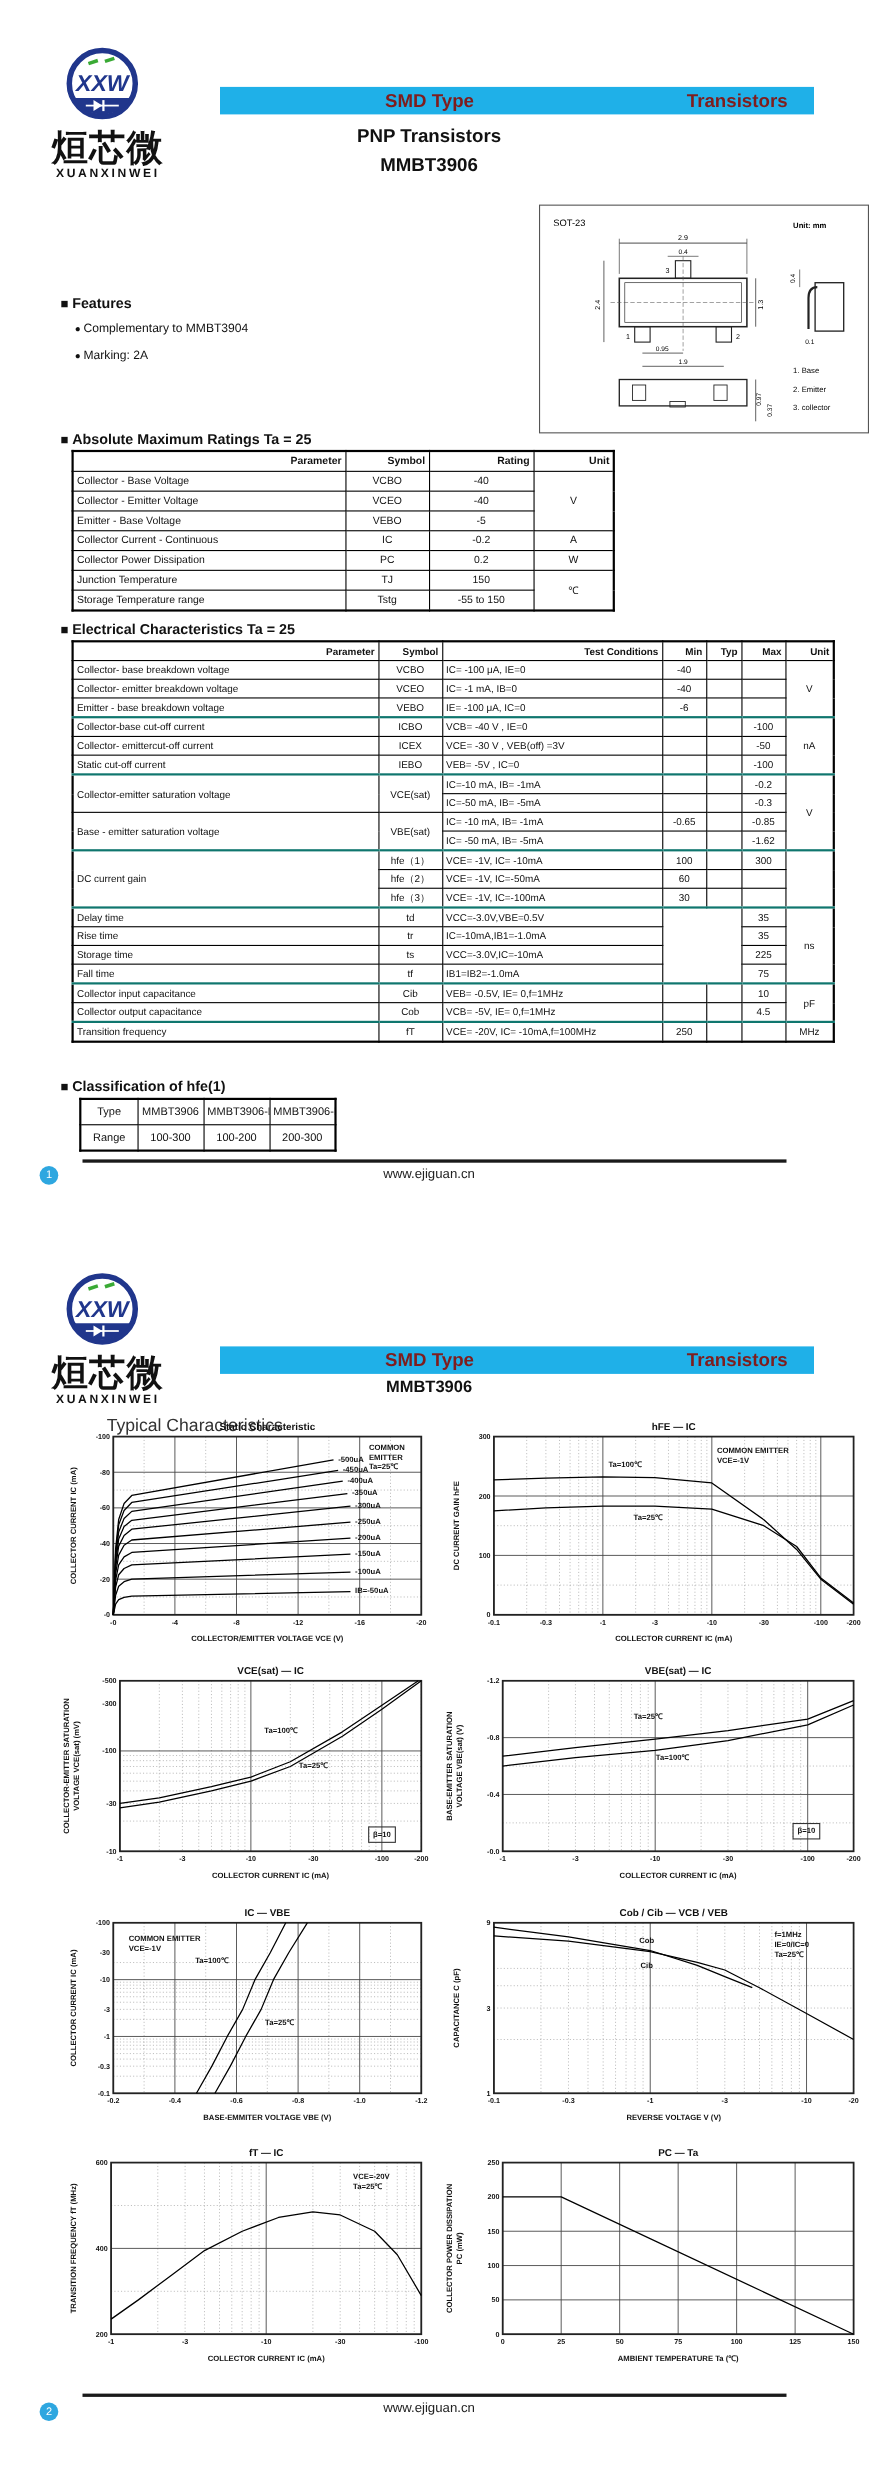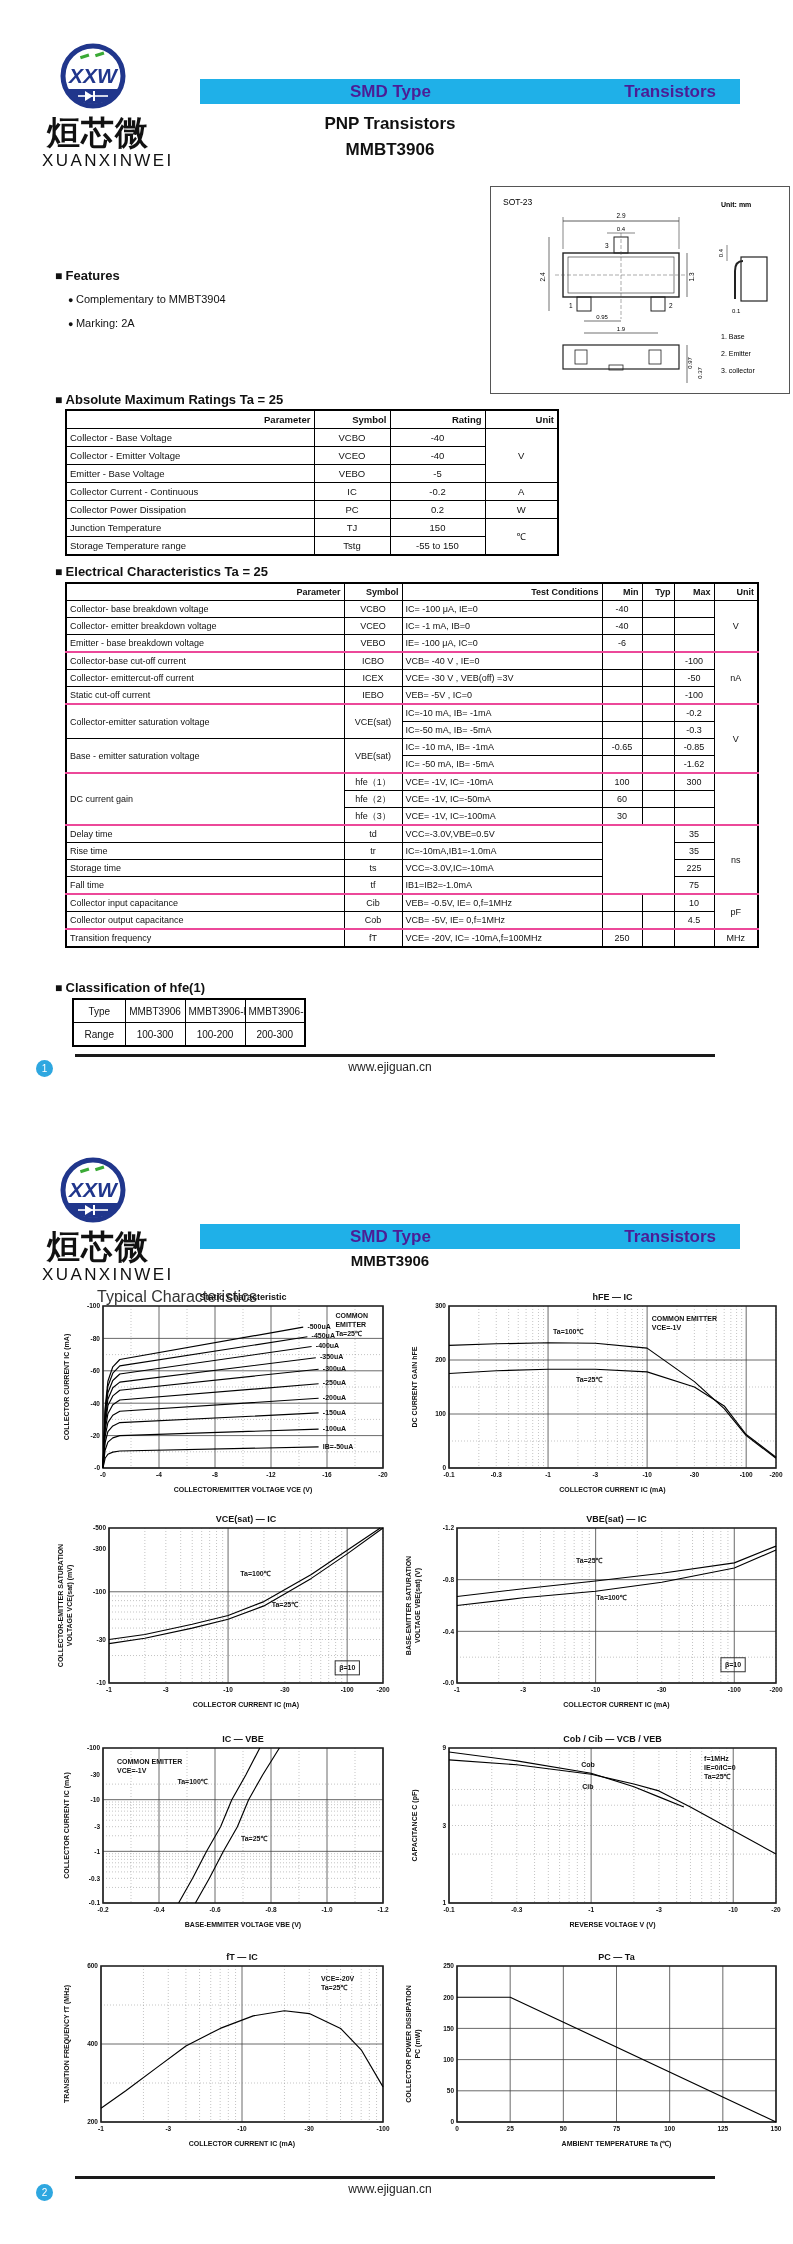--- a/index.html
+++ b/index.html
@@ -1,45 +1,45 @@
 <!DOCTYPE html>
 <html><head>
 <meta charset="utf-8">
 <style>
   html,body{margin:0;padding:0}
   body{width:793px;height:2244px;position:relative;background:#fff;color:#111;
        font-family:"Liberation Sans",sans-serif;overflow:hidden}
   .abs{position:absolute}
   
-  .banner{background:#1FB0E8;color:#4c1d95;font-weight:bold;font-size:17px;height:25px;
+  .banner{background:#1FB0E8;color:#7f1d1d;font-weight:bold;font-size:17px;height:25px;
           display:flex;align-items:center}
   .banner .bl{margin-left:150px}
   .banner .br{margin-left:auto;margin-right:24px}
   .doc-title{font-weight:bold;font-size:17px;text-align:center;width:380px}
   .logo{width:112px;text-align:center}
   .logo .cn{font-size:33px;font-weight:bold;letter-spacing:1px;line-height:1.05;white-space:nowrap}
-  .logo .en{font-size:17px;font-weight:normal;letter-spacing:2.4px;white-space:nowrap}
+  .logo .en{font-size:11px;font-weight:bold;letter-spacing:2.4px;white-space:nowrap}
   
   .sec-head{font-weight:bold;font-size:13px}
   .sec-head::before{content:"■ ";font-size:12px}
   .bullet{font-size:11px}
   .bullet::before{content:"● ";font-size:9px}
   
   table{border-collapse:collapse;table-layout:fixed;background:#fff}
   .dtable{border:2px solid #000}
   .dtable td{border:1px solid #000;padding:0 3px;overflow:hidden;white-space:nowrap}
   .abs-table{font-size:9.5px}
   .abs-table td{height:17px}
   .elec-table{font-size:9px}
   .elec-table td{height:16px}
   .class-table{font-size:10px}
   .class-table td{height:22px;text-align:center}
   .c{text-align:center}
   .hdr td{text-align:right;font-weight:bold}
-  .grp td{border-top:2px solid #ec4899}
+  .grp td{border-top:2px solid #0f766e}
   
   .rule{height:3px;background:#1a1a1a}
   .url{font-size:12px;text-align:center;color:#222}
   .pagenum{width:17px;height:17px;border-radius:50%;background:#2EA7E0;color:#fff;
            font-size:10px;line-height:17px;text-align:center}
   .pkgbox{border:1px solid #555}
   .typ-head{font-size:16px;color:#333}
   .chart{position:absolute}
 </style>
 </head>

